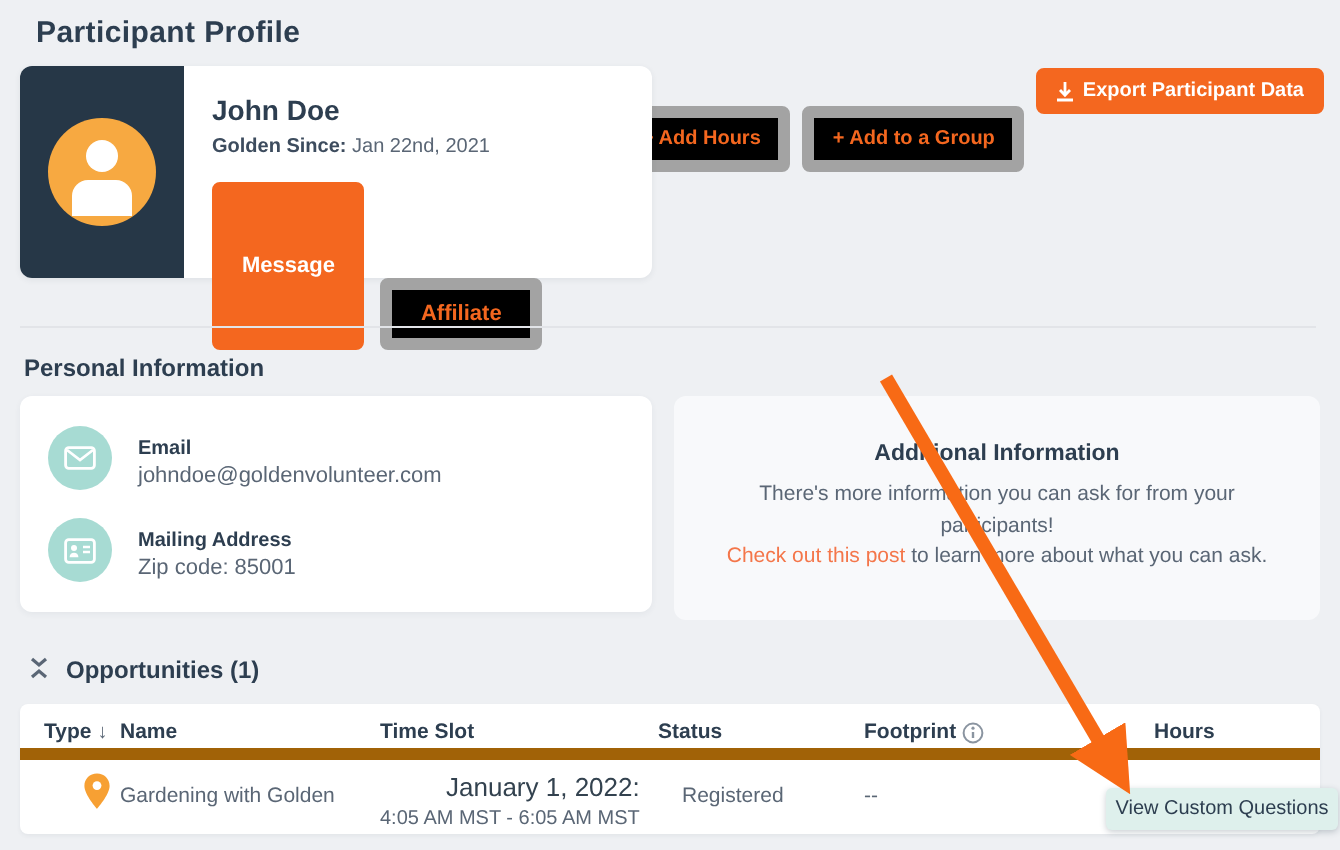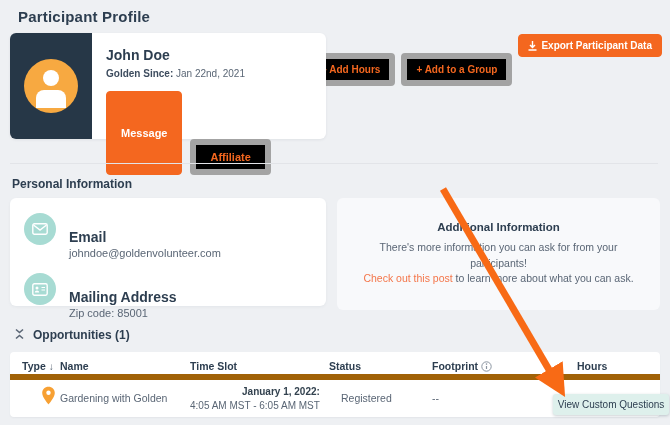--- a/index.html
+++ b/index.html
@@ -84,21 +84,21 @@
     box-shadow:0 1px 3px rgba(45,62,80,.06);
     padding:15px 14px;
   }
   .info-row { display:flex; align-items:flex-start; gap:13px; }
   .info-row + .info-row { margin-top:14px; }
   .info-icon {
     width:32px; height:32px; border-radius:50%;
     background:#a7dbd3; flex:none;
     display:flex; align-items:center; justify-content:center;
   }
-  .info-label { font-size:14px; font-weight:bold; color:#2d3e50; margin-top:16px; }
+  .info-label { font-size:10px; font-weight:bold; color:#2d3e50; margin-top:6px; }
   .info-value { font-size:11px; color:#5a6675; margin-top:2px; }
 
   
   .additional-card {
     position:absolute; left:337px; top:198px; width:323px; height:112px;
     background:#f8f9fb; border-radius:6px;
     display:flex; flex-direction:column; align-items:center; justify-content:center;
     text-align:center; padding:0 18px;
   }
   .additional-heading { font-size:11.5px; font-weight:bold; color:#2d3e50; }
@@ -131,21 +131,21 @@
   .th-footprint { left:422px; }
   .th-hours { left:567px; }
   .sort-arrow { font-size:10px; color:#5a6675; font-weight:normal; }
   .info-circle { display:block; }
 
   .trow { position:absolute; left:0; right:0; top:28px; height:37px;text-align:right; }
   .td { position:absolute; font-size:10.5px; color:#5a6675; white-space:nowrap; }
   .td-pin { left:31px; top:6px; }
   .td-name { left:50px; top:12px; }
   .td-time { left:180px; top:5px; line-height:1.35; }
-  .td-time .t1 { font-weight:bold; color:#33424f; font-size:10px; }
+  .td-time .t1 { font-weight:normal; color:#33424f; font-size:13px; }
   .td-time .t2 { font-size:10px; }
   .td-status { left:307px; top:12px;padding-left:24px; }
   .td-footprint { left:422px; top:12px; }
 
   
   .vcq-btn {
     position:absolute; left:553px; top:394px; width:116px; height:21px;
     background:#def0ec; border:none; border-radius:3px;
     box-shadow:0 1px 3px rgba(45,62,80,.25);
     font-family:"Liberation Sans", sans-serif;

